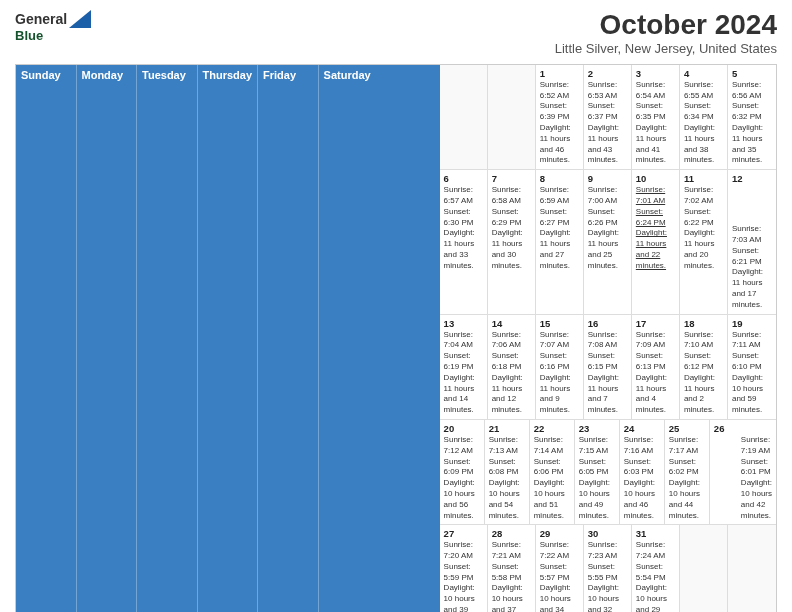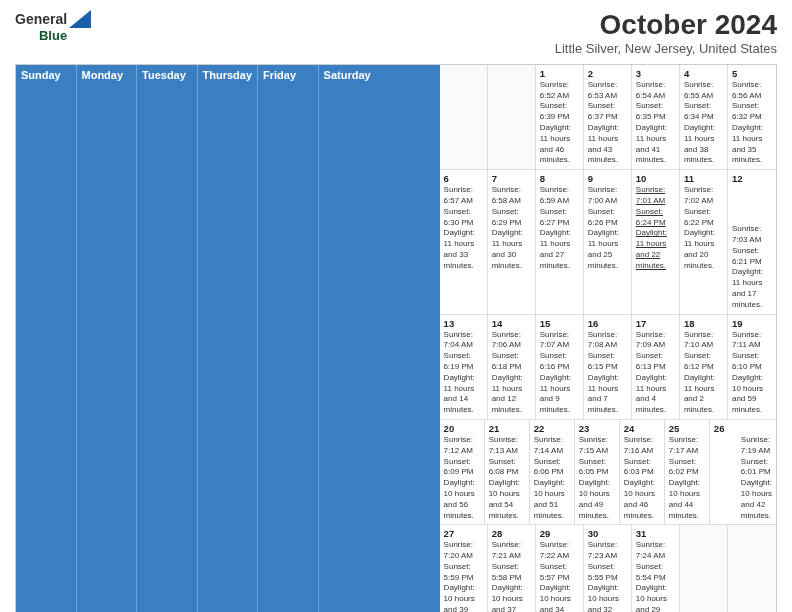--- a/index.html
+++ b/index.html
@@ -24,21 +24,20 @@
       margin-bottom: 8px;
     }
     .logo {
       display: flex;
       align-items: center;
       gap: 0px;
     }
     .logo-wrapper {
       display: flex;
       flex-direction: column;
-      text-align: center;
     }
     .logo-row {
       display: flex;
       align-items: center;
     }
     .logo-blue { color: #14532d; font-size: 13px; font-weight: bold; }
     .title-section {
       text-align: right;
     }
     .month-title {

